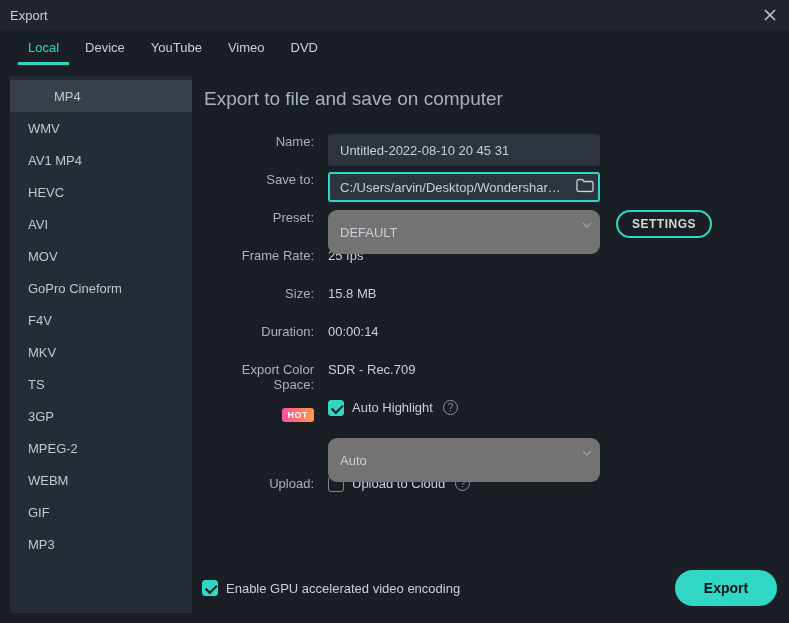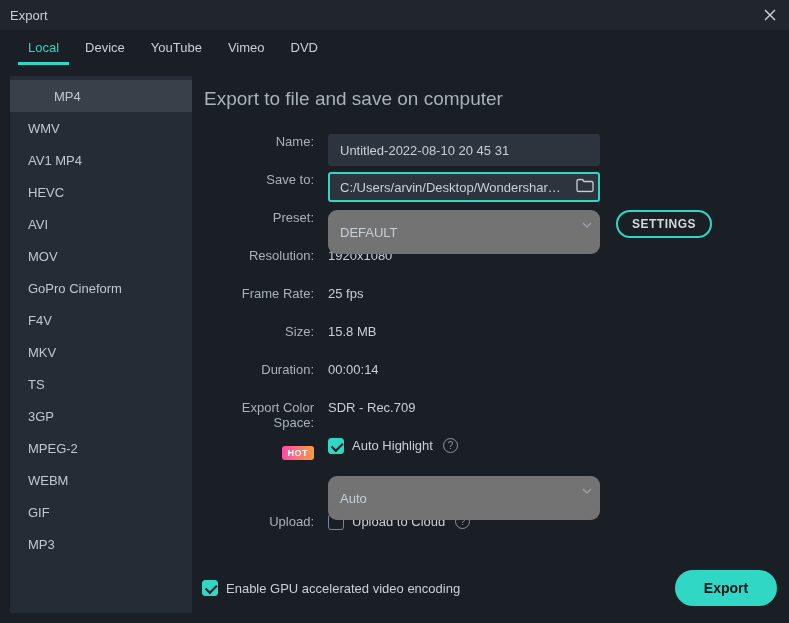--- a/index.html
+++ b/index.html
@@ -118,24 +118,20 @@
       <div class="input-select-wrap">
         <div class="input-select" style="display:flex;align-items:center;">DEFAULT</div>
         <svg class="chev" width="10" height="6" viewBox="0 0 10 6">
             <path d="M1 1l4 4 4-4" stroke="#9aa2aa" stroke-width="1.3" fill="none"></path>
           </svg>
       </div>
       <button class="settings-btn">SETTINGS</button>
     </div>
 
     <div class="row">
-      <div class="row-label">Resolution:</div>
-      <div class="row-value">1920x1080</div>
-    </div>
-    <div class="row">
       <div class="row-label">Frame Rate:</div>
       <div class="row-value">25 fps</div>
     </div>
     <div class="row">
       <div class="row-label">Size:</div>
       <div class="row-value">15.8 MB</div>
     </div>
     <div class="row">
       <div class="row-label">Duration:</div>
       <div class="row-value">00:00:14</div>

